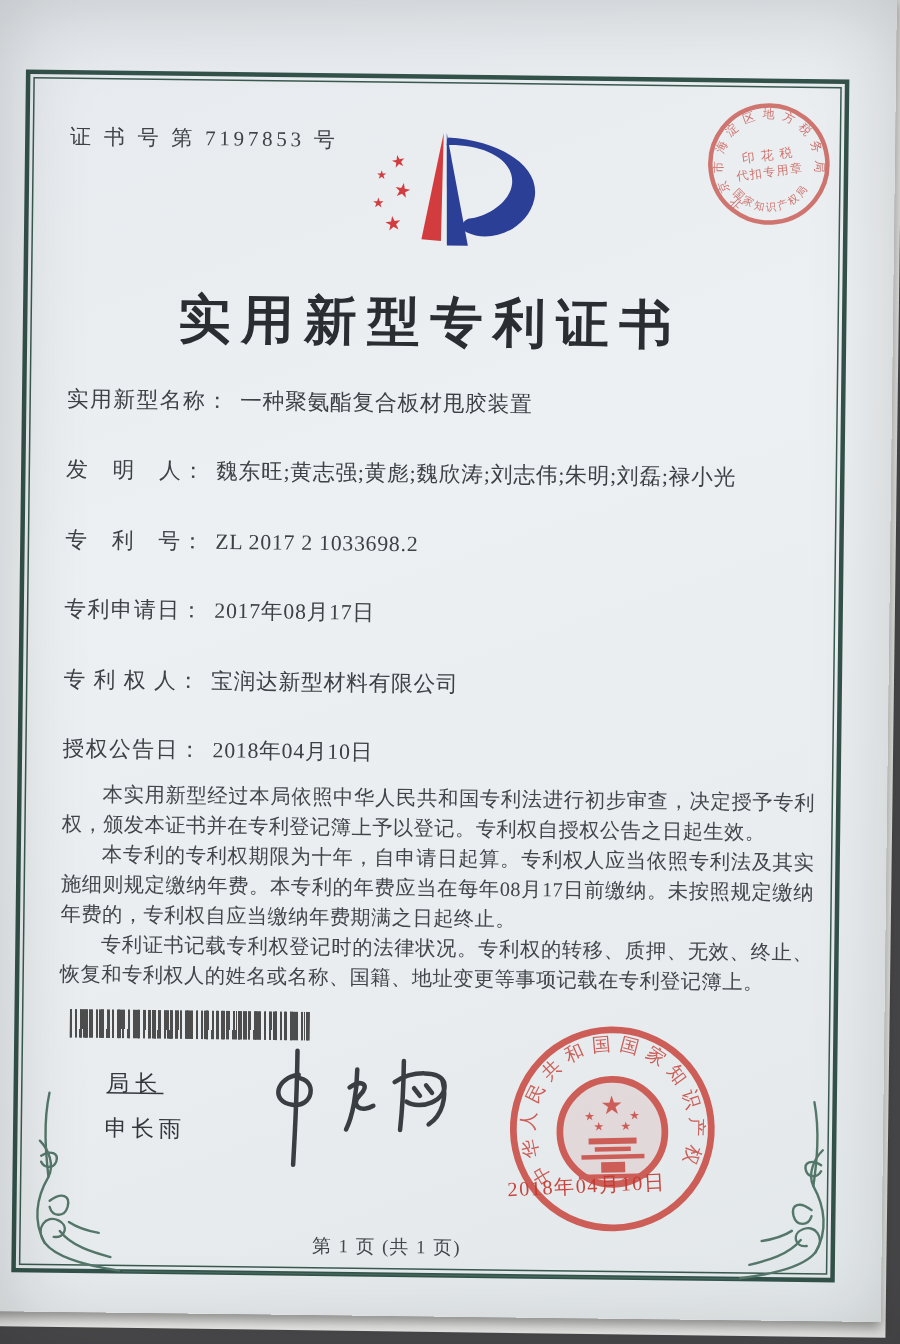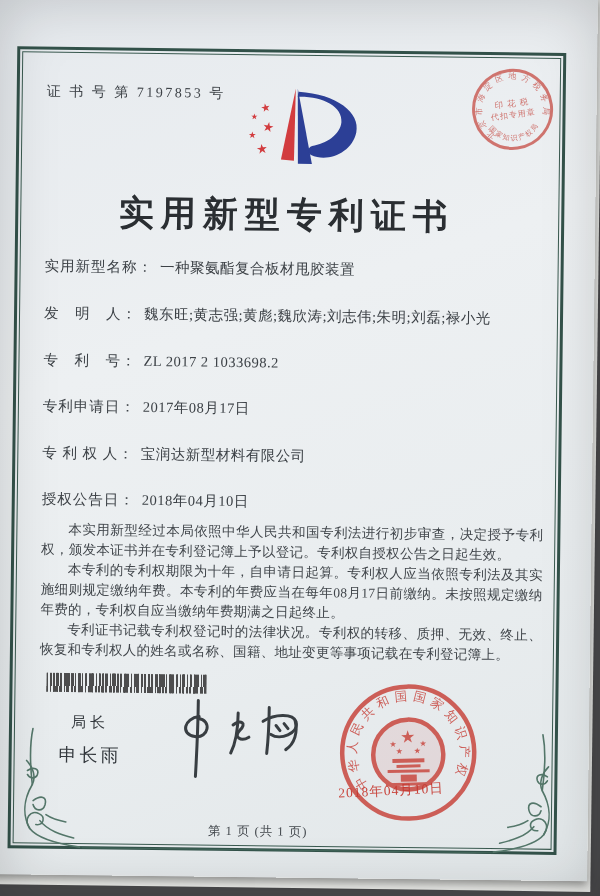--- a/index.html
+++ b/index.html
@@ -45,22 +45,22 @@
   .paras{position:absolute;left:48px;top:519px;width:502px;}
   .paras p{margin:0;font-size:13.5px;line-height:20px;text-align:justify;
     text-indent:2em;color:#41464b;letter-spacing:.3px;}
   .barcode{position:absolute;left:55px;top:672px;width:160px;height:19px;
     background:
       repeating-linear-gradient(90deg,#2b2b2b 0 1.5px,transparent 1.5px 3.5px),
       repeating-linear-gradient(90deg,#2b2b2b 0 1px,transparent 1px 6.5px),
       repeating-linear-gradient(90deg,transparent 0 9px,#2b2b2b 9px 11.5px);
     opacity:.82;}
   .signer-title{position:absolute;left:80px;top:712px;font-size:15px;
-    letter-spacing:4px;color:#33383d;}
-  .signer-name{position:absolute;left:68px;top:742px;font-size:18px;
+    letter-spacing:4px;color:#33383d;text-decoration:underline;}
+  .signer-name{position:absolute;left:79px;top:742px;font-size:15px;
     letter-spacing:3px;color:#33383d;}
   .signature{position:absolute;left:180px;top:690px;width:135px;height:90px;}
   .seal{position:absolute;left:345px;top:675px;width:145px;height:145px;
     transform:rotate(-2deg);}
   .seal-date{position:absolute;left:348px;top:776px;width:140px;font-size:13.5px;
     letter-spacing:1px;color:rgba(198,54,46,.92);transform:rotate(-3.5deg);
     font-family:"Liberation Serif",serif;}
   .stamp{position:absolute;left:470px;top:59px;width:88px;height:88px;
     transform:rotate(-8deg);}
   .footer{position:absolute;left:168px;top:820px;width:200px;text-align:center;

